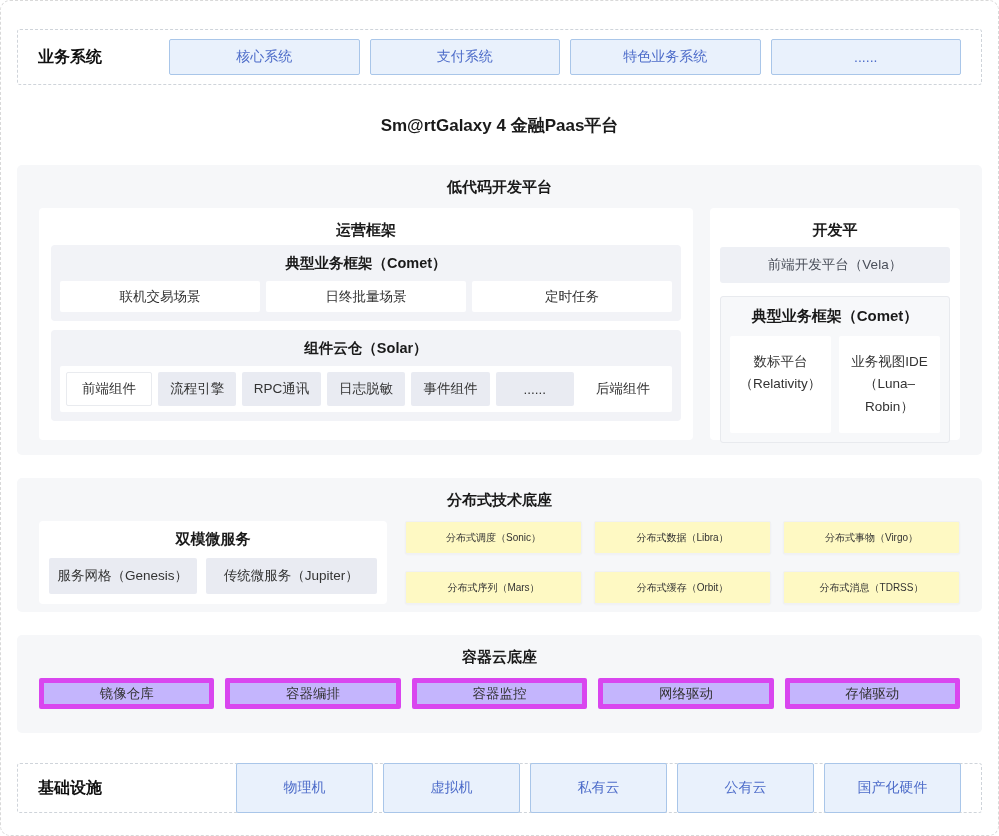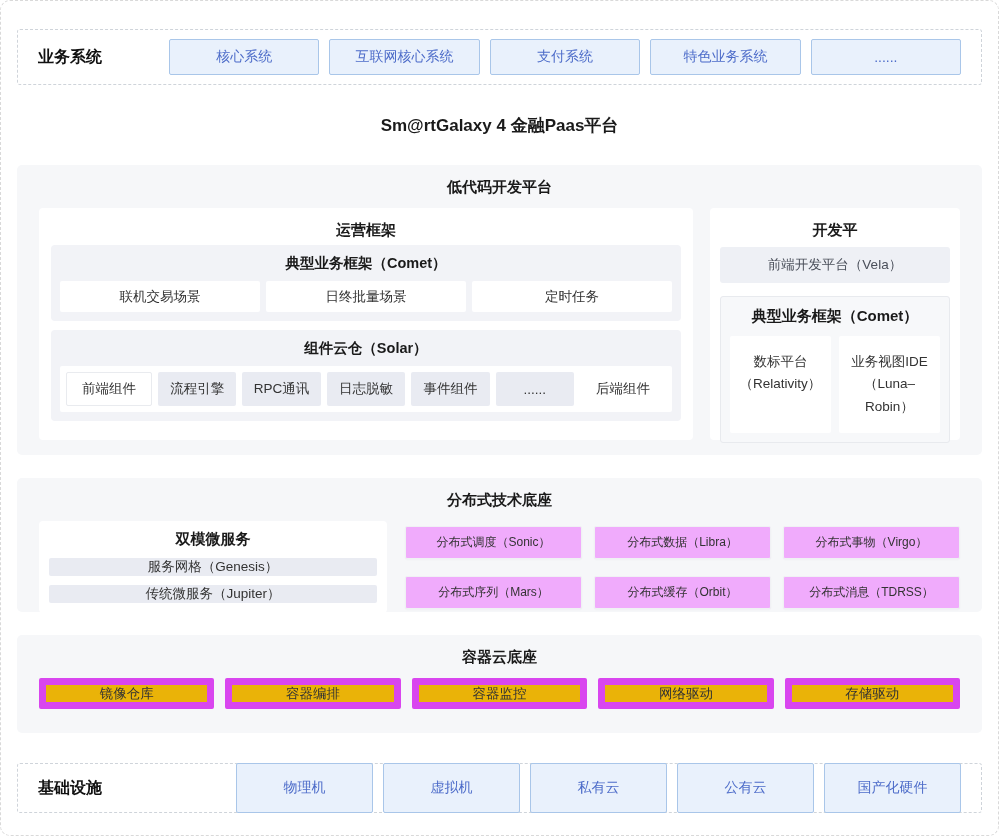--- a/index.html
+++ b/index.html
@@ -193,21 +193,21 @@
 
   
   .distributed { margin-top: 23px; height: 134px; }
   .dist-body { display: flex; gap: 18px; }
   .dual-box {
     width: 348px;
     background: #fff;
     border-radius: 4px;
     padding: 5px 10px 10px;
   }
-  .dual-btns { display: flex; gap: 9px; margin-top: 4px; flex-direction: column; }
+  .dual-btns { display: flex; gap: 9px; margin-top: 4px; }
   .dual-btn {
     height: 36px;
     display: flex;
     align-items: center;
     justify-content: center;
     background: #e9ebf2;
     border-radius: 2px;
     font-size: 13.5px;
     color: #333;
   }
@@ -218,54 +218,53 @@
     display: grid;
     grid-template-columns: repeat(3, 1fr);
     gap: 17px 12px;
     align-content: center;
   }
   .grid-chip {
     height: 33px;
     display: flex;
     align-items: center;
     justify-content: center;
-    background: #f0abfc;
+    background: #fef9c3;
     border: 1px solid #f0f1f4;
     border-radius: 2px;
-    font-size: 12px;
+    font-size: 10px;
     color: #333;
     box-shadow: 0 1px 2px rgba(30,40,60,0.03);
   }
 
   
   .container-cloud { margin-top: 23px; height: 98px; }
   .cc-row { display: flex; gap: 11px; }
   .cc-chip {
     flex: 1;
     height: 31px;
     display: flex;
     align-items: center;
     justify-content: center;
-    background: #eab308;
-    border: 7px solid #d946ef;
+    background: #c4b5fd;
+    border: 5px solid #d946ef;
     border-radius: 2px;
     font-size: 13.5px;
     color: #333;
   }
 </style>
 </head>
 <body>
 
 <div class="page">
 
   <div class="dashed-row row-top">
     <div class="row-label">业务系统</div>
     <div class="blue-btns">
       <div class="blue-btn">核心系统</div>
-      <div class="blue-btn">互联网核心系统</div>
       <div class="blue-btn">支付系统</div>
       <div class="blue-btn">特色业务系统</div>
       <div class="blue-btn">......</div>
     </div>
   </div>
 
   <div class="platform-title">Sm@rtGalaxy 4  金融Paas平台</div>
 
   <div class="gray-section lowcode">
     <div class="sec-title">低代码开发平台</div>

